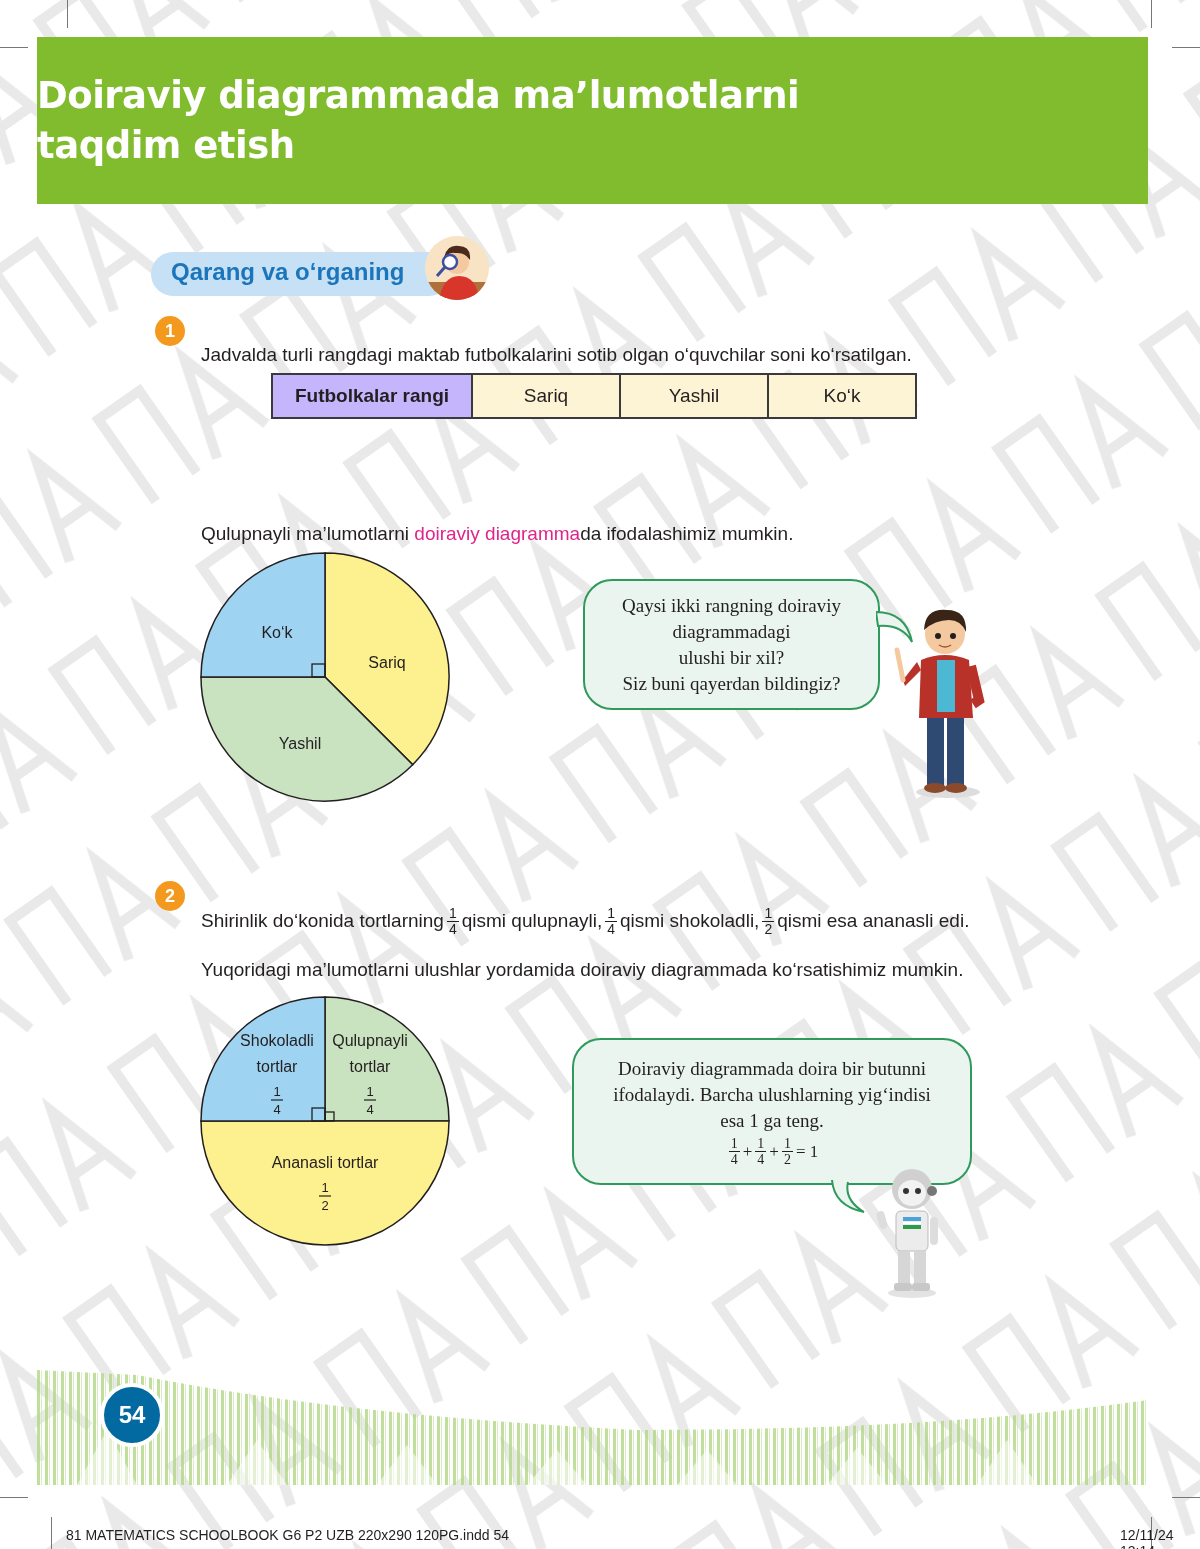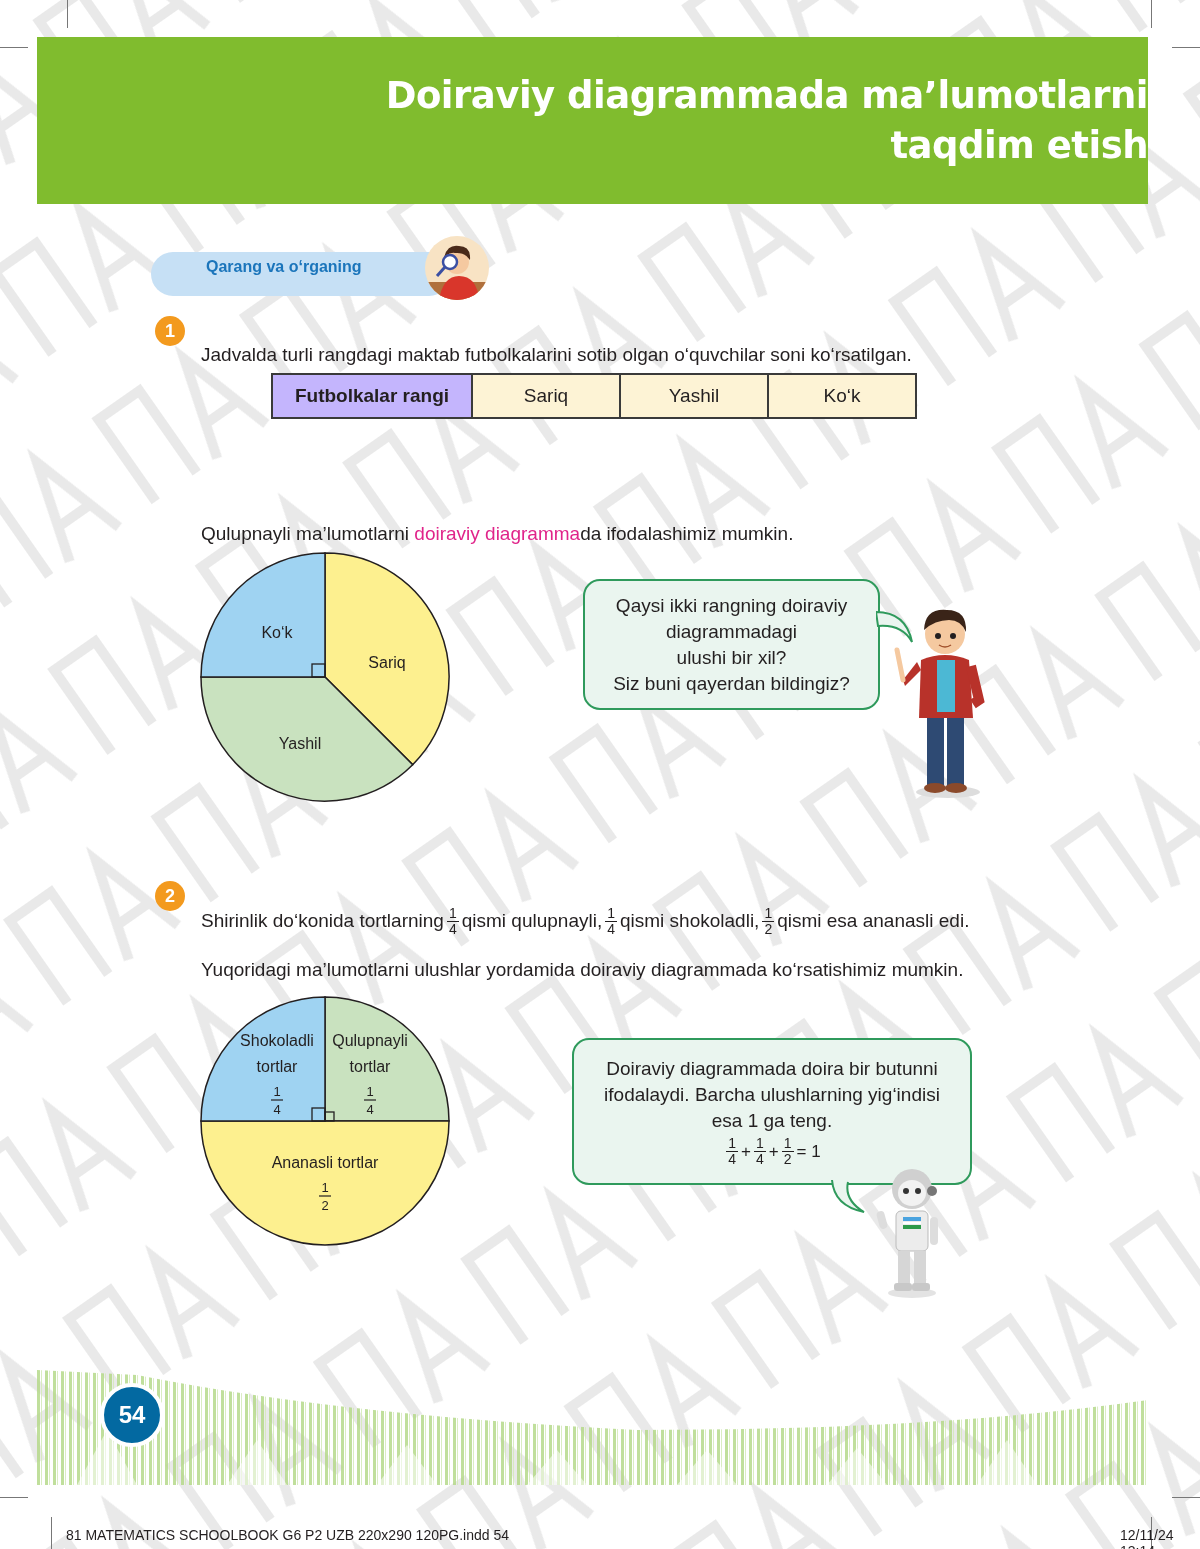--- a/index.html
+++ b/index.html
@@ -6,36 +6,35 @@
   html, body { width: 1200px; height: 1549px; background: #ffffff; overflow: hidden; }
   body { position: relative; font-family: "DejaVu Sans", sans-serif; color: #231f20; }
 
   .watermark { position: absolute; inset: 0; pointer-events: none; z-index: 0; overflow: hidden; }
   .watermark svg { width: 100%; height: 100%; }
 
   .crop { position: absolute; background: #777; }
 
   .header-band {
     position: absolute; left: 37px; top: 37px; width: 1111px; height: 167px;
-    background: #80bc2e; display: flex; flex-direction: column; align-items: flex-end; justify-content: center;
+    background: #80bc2e; display: flex; flex-direction: column; align-items: flex-start; justify-content: center;
     z-index: 1;
   }
   .header-band .title {
     color: #fff; font-family: "DejaVu Sans", sans-serif; font-weight: bold; font-size: 37px;
     line-height: 50px; text-align: center; letter-spacing: -0.5px;
   }
 
   .section-pill {
     position: absolute; left: 151px; top: 252px; width: 300px; height: 44px; border-radius: 22px;
     background: #c6e0f5; z-index: 1;
   }
   .section-pill .label {
-    position: absolute; left: 20px; top: 6px; font-size: 16px; font-weight: bold; color: #1b75bb;
+    position: absolute; left: 20px; top: 6px; font-size: 24px; font-weight: bold; color: #1b75bb;
     font-family: "Liberation Sans", sans-serif;
-    margin-left: 35px;
   }
   .avatar-circle {
     position: absolute; left: 425px; top: 236px; width: 64px; height: 64px; border-radius: 50%;
     background: #f8e3c4; z-index: 2; overflow: hidden;
   }
 
   .num-badge {
     position: absolute; width: 30px; height: 30px; border-radius: 50%;
     background: #f39a1e; color: #fff; font-weight: bold; font-size: 18px;
     display: flex; align-items: center; justify-content: center; z-index: 2;
@@ -55,23 +54,23 @@
   table.data-table td {
     border: 2px solid #3a3a3a; height: 44px; text-align: center; font-size: 19px; color: #231f20;
   }
   table.data-table td.hdr { background: #c4b5fd; width: 200px; font-weight: bold; font-size: 19px; }
   table.data-table td.cell { background: #fdf3d5; width: 148px; }
 
   .pie { position: absolute; z-index: 2; }
   .pie text { font-family: "Liberation Sans", sans-serif; fill: #231f20; }
 
   .bubble {
-    position: absolute; border: 2px solid #2f9a5c; background: #eaf5ef; border-radius: 17px; z-index: 2;
+    position: absolute; border: 2px solid #2f9a5c; background: #eaf5ef; border-radius: 29px; z-index: 2;
     display: flex; flex-direction: column; align-items: center; justify-content: center; text-align: center;
-    font-family: Liberation Sans, sans-serif; color: #231f20; font-size: 19px; line-height: 26px;
+    font-family: Liberation Serif, serif; color: #231f20; font-size: 19px; line-height: 26px;
   }
 
   .frac { display: inline-flex; flex-direction: column; align-items: center; vertical-align: middle;
     font-size: 14px; line-height: 15px; margin: 0 3px; }
   .frac .n { border-bottom: 1.5px solid #231f20; padding: 0 2px; }
 
   .character { position: absolute; z-index: 2; }
 
   .footer-band { position: absolute; left: 37px; top: 1370px; width: 1111px; height: 115px; z-index: 1; overflow: hidden; }
   .page-num {

